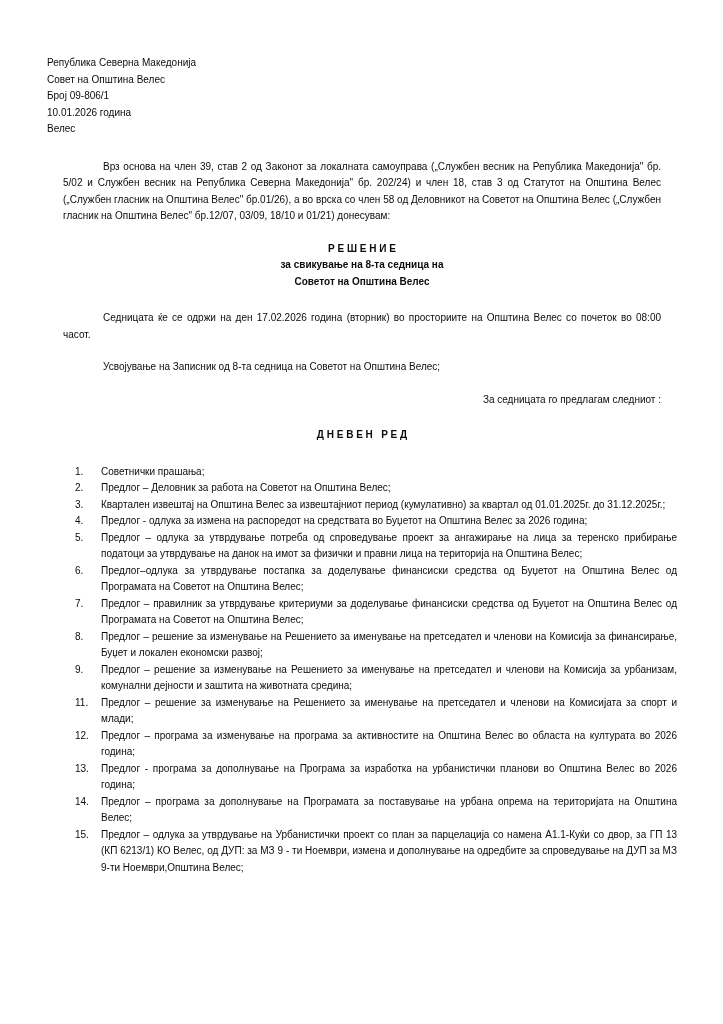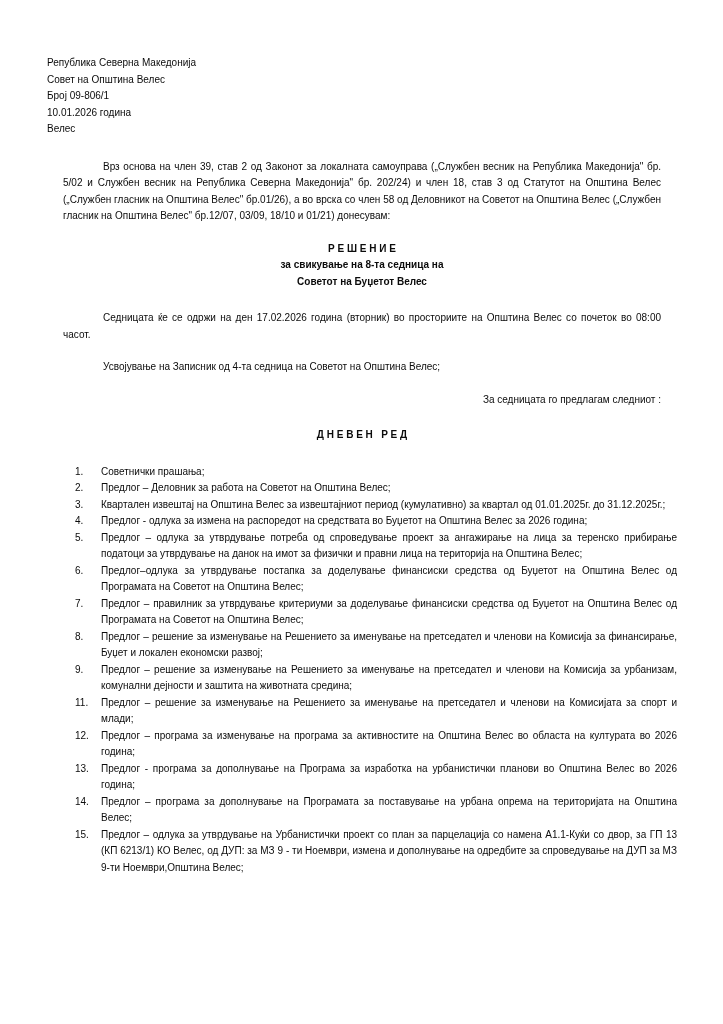--- a/index.html
+++ b/index.html
@@ -43,26 +43,26 @@
       <div>Број 09-806/1</div>
       <div>10.01.2026 година</div>
       <div>Велес</div>
     </div>
 
     <p class="para first-indent intro">Врз основа на член 39, став 2 од Законот за локалната самоуправа („Службен весник на Република Македонија" бр. 5/02 и Службен весник на Република Северна Македонија" бр. 202/24) и член 18, став 3 од Статутот на Општина Велес („Службен гласник на Општина Велес" бр.01/26), а во врска со член 58 од Деловникот на Советот на Општина Велес („Службен гласник на Општина Велес" бр.12/07, 03/09, 18/10 и 01/21) донесувам:</p>
 
     <div class="title-block">
       <div class="pre">Р Е Ш Е Н И Е</div>
       <div>за свикување на 8-та седница на</div>
-      <div>Советот на Буџетот Велес</div>
+      <div>Советот на Општина Велес</div>
     </div>
 
     <p class="para first-indent session">Седницата ќе се одржи на ден 17.02.2026 година (вторник) во просториите на Општина Велес со почеток во 08:00 часот.</p>
 
-    <p class="para first-indent adoption">Усвојување на Записник од 4-та седница на Советот на Општина Велес;</p>
+    <p class="para first-indent adoption">Усвојување на Записник од 8-та седница на Советот на Општина Велес;</p>
 
     <p class="para first-indent proposal">За седницата го предлагам следниот :</p>
 
     <div class="agenda-title">Д Н Е В Е Н   Р Е Д</div>
 
     <ol class="agenda">
       <li>
           <span class="num">1.</span>
           <span class="txt">Советнички прашања;</span>
         </li>

